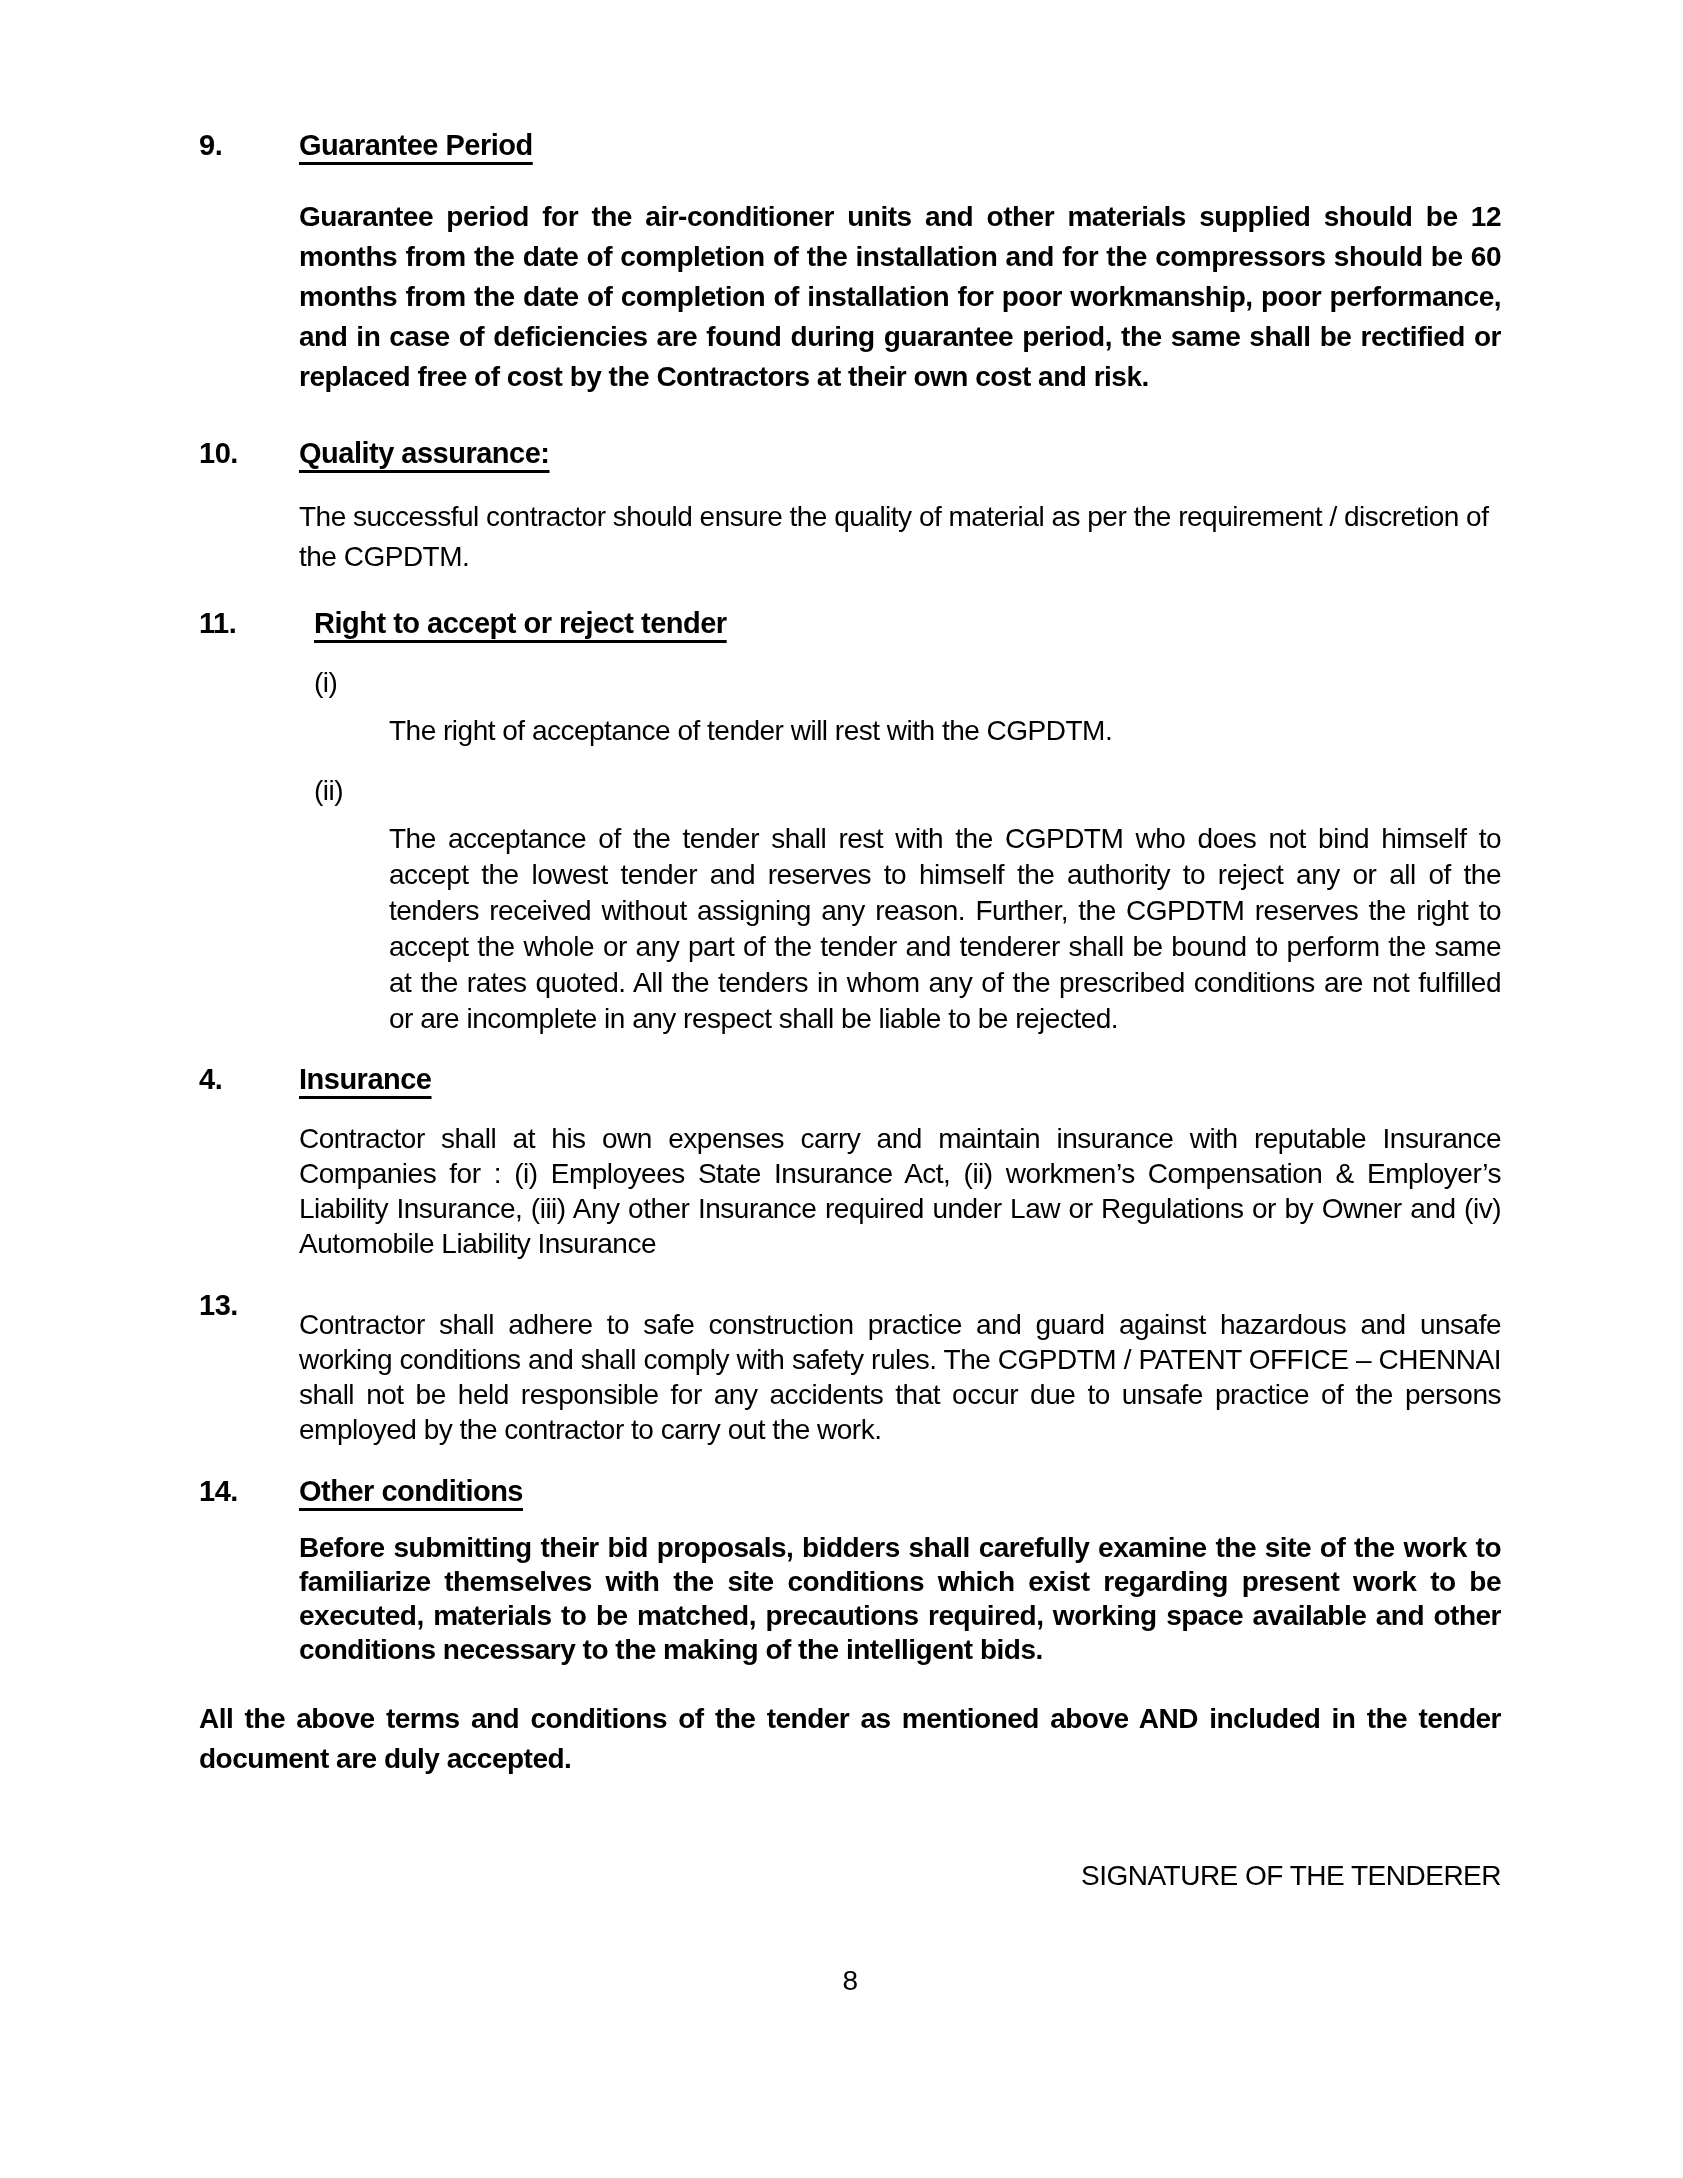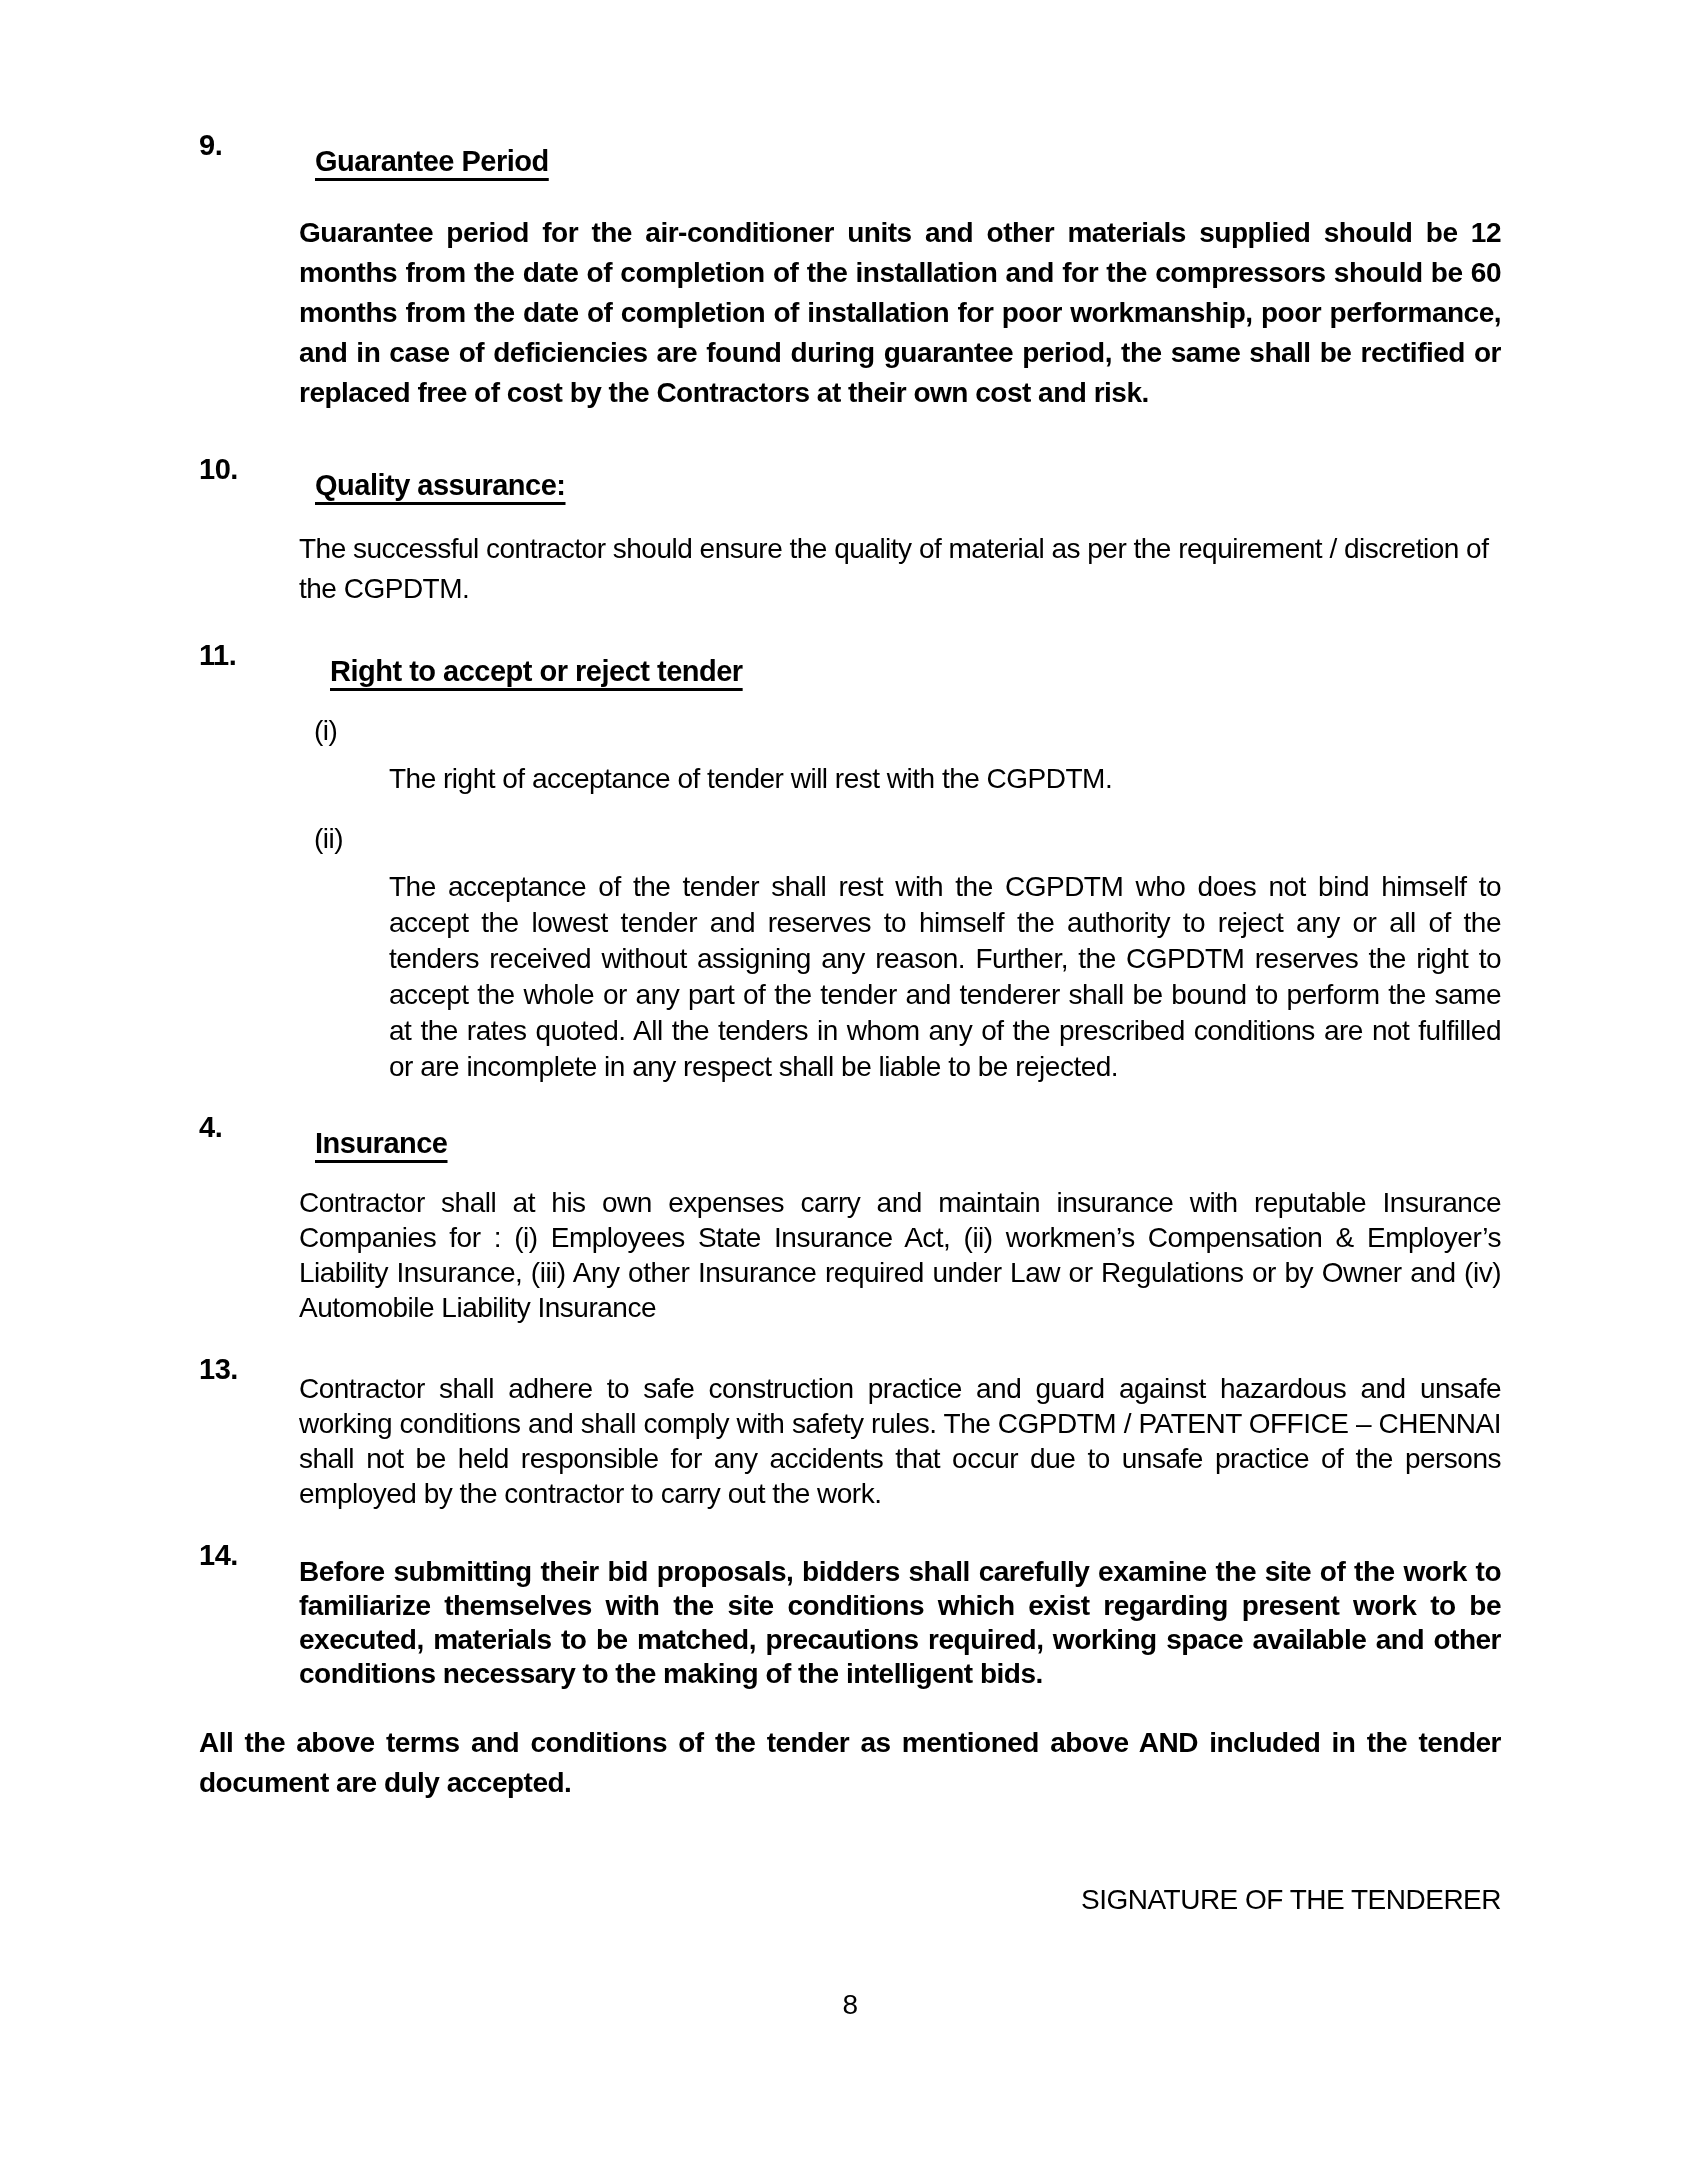--- a/index.html
+++ b/index.html
@@ -17,21 +17,21 @@
   }
   .sec { display: flex; }
   .num {
     flex: 0 0 100px;
     font-size: 29px;
     line-height: 40px;
     font-weight: 700;
   }
   .sbody { flex: 1; min-width: 0; }
   h2.heading {
-    margin: 16px;
+    margin: 0;
     font-size: 29px;
     line-height: 40px;
     font-weight: 700;
   }
   .u {
     text-decoration: underline;
     text-decoration-thickness: 3px;
     text-underline-offset: 7px;
   }
   p { margin: 0; font-size: 28px; }
@@ -99,20 +99,21 @@
   <section class="sec mt24">
     <div class="num">13.</div>
     <div class="sbody">
       <p class="j lh35 mt22">Contractor shall adhere to safe construction practice and guard against hazardous and unsafe working conditions and shall comply with safety rules. The CGPDTM / PATENT OFFICE – CHENNAI shall not be held responsible for any accidents that occur due to unsafe practice of the persons employed by the contractor to carry out the work.</p>
     </div>
   </section>
 
   <section class="sec mt24">
     <div class="num">14.</div>
     <div class="sbody">
+      <h2 class="heading"><span class="u">Other conditions</span></h2>
       <p class="j bold lh34 mt20">Before submitting their bid proposals, bidders shall carefully examine the site of the work to familiarize themselves with the site conditions which exist regarding present work to be executed, materials to be matched, precautions required, working space available and other conditions necessary to the making of the intelligent bids.</p>
     </div>
   </section>
 
   <p class="closing j bold lh40 mt32">All the above terms and conditions of the tender as mentioned above AND included in the tender document are duly accepted.</p>
 
   <p class="signature mt80">SIGNATURE OF THE TENDERER</p>
 
   <p class="pagenum mt70">8</p>
 

